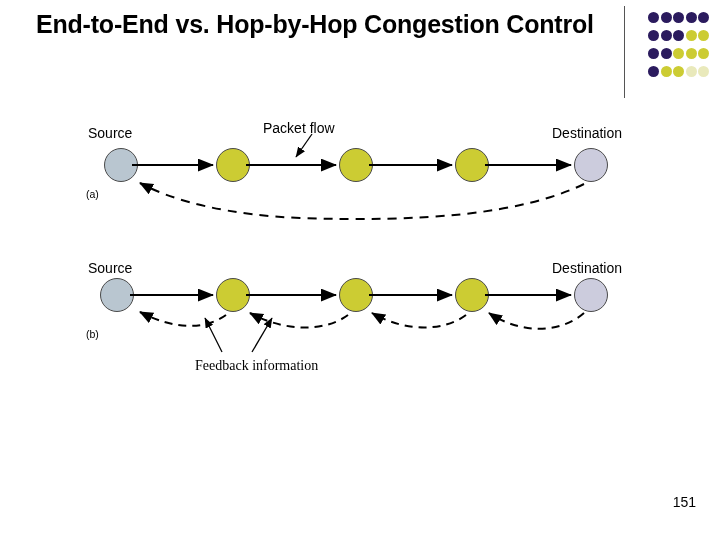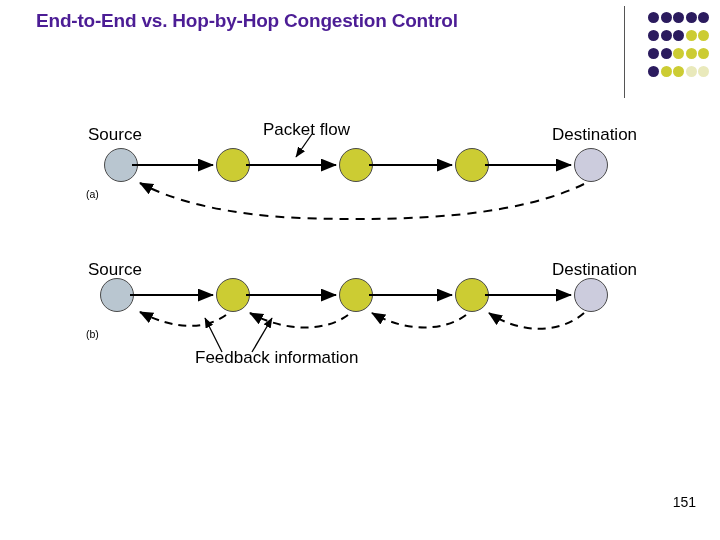--- a/index.html
+++ b/index.html
@@ -19,23 +19,23 @@
     left: 0; top: 0;
     width: 720px;
     height: 540px;
   }
   
   .title {
     position: absolute;
     left: 36px;
     top: 8px;
     width: 560px;
-    font-size: 19px;
+    font-size: 25px;
     font-weight: bold;
-    color: #4c1d95;
+    color: #000000;
     line-height: 1.35;
     letter-spacing: -0.2px;
   }
   
   .dotgrid {
     position: absolute;
     left: 648px;
     top: 12px;
     width: 62px;
     height: 74px;
@@ -56,21 +56,21 @@
   }
   
   .node {
     position: absolute;
     border-radius: 50%;
     border: 1px solid #4a4a4a;
     box-sizing: border-box;
   }
   .label {
     position: absolute;
-    font-size: 17px;
+    font-size: 14px;
     color: #000000;
     white-space: nowrap;
   }
   .label-small {
     position: absolute;
     font-size: 10.5px;
     color: #000000;
     white-space: nowrap;
   }
   svg.overlay {
@@ -127,21 +127,21 @@
 
   <div class="node" style="left:104px; top:148px; width:34px; height:34px; background:#b9c6d0;"></div>
   <div class="node" style="left:216px; top:148px; width:34px; height:34px; background:#cccc33;"></div>
   <div class="node" style="left:339px; top:148px; width:34px; height:34px; background:#cccc33;"></div>
   <div class="node" style="left:455px; top:148px; width:34px; height:34px; background:#cccc33;"></div>
   <div class="node" style="left:574px; top:148px; width:34px; height:34px; background:#ccccdd;"></div>
 
   <div class="label" style="left:88px; top:260px;">Source</div>
   <div class="label" style="left:552px; top:260px;">Destination</div>
   <div class="label-small" style="left:86px; top:328px;">(b)</div>
-  <div class="label" style="left:195px; top:348px;">Feedback information</div>
+  <div class="label" style="left:195px; top:358px;font-family:Liberation Serif, serif;">Feedback information</div>
 
   <div class="node" style="left:100px; top:278px; width:34px; height:34px; background:#b9c6d0;"></div>
   <div class="node" style="left:216px; top:278px; width:34px; height:34px; background:#cccc33;"></div>
   <div class="node" style="left:339px; top:278px; width:34px; height:34px; background:#cccc33;"></div>
   <div class="node" style="left:455px; top:278px; width:34px; height:34px; background:#cccc33;"></div>
   <div class="node" style="left:574px; top:278px; width:34px; height:34px; background:#ccccdd;"></div>
 
   <svg class="overlay" viewBox="0 0 720 540">
     <defs>
       <marker id="arrowSolid" markerWidth="9" markerHeight="9" refX="7.5" refY="3.2" orient="auto">

